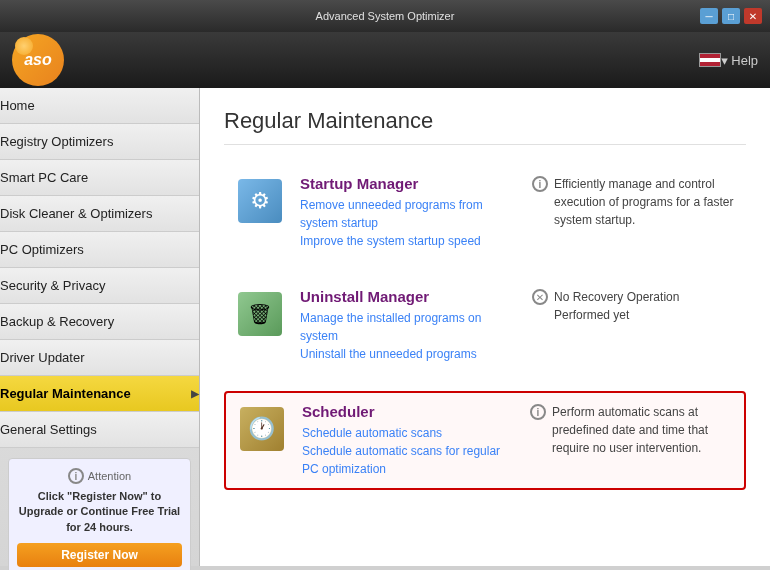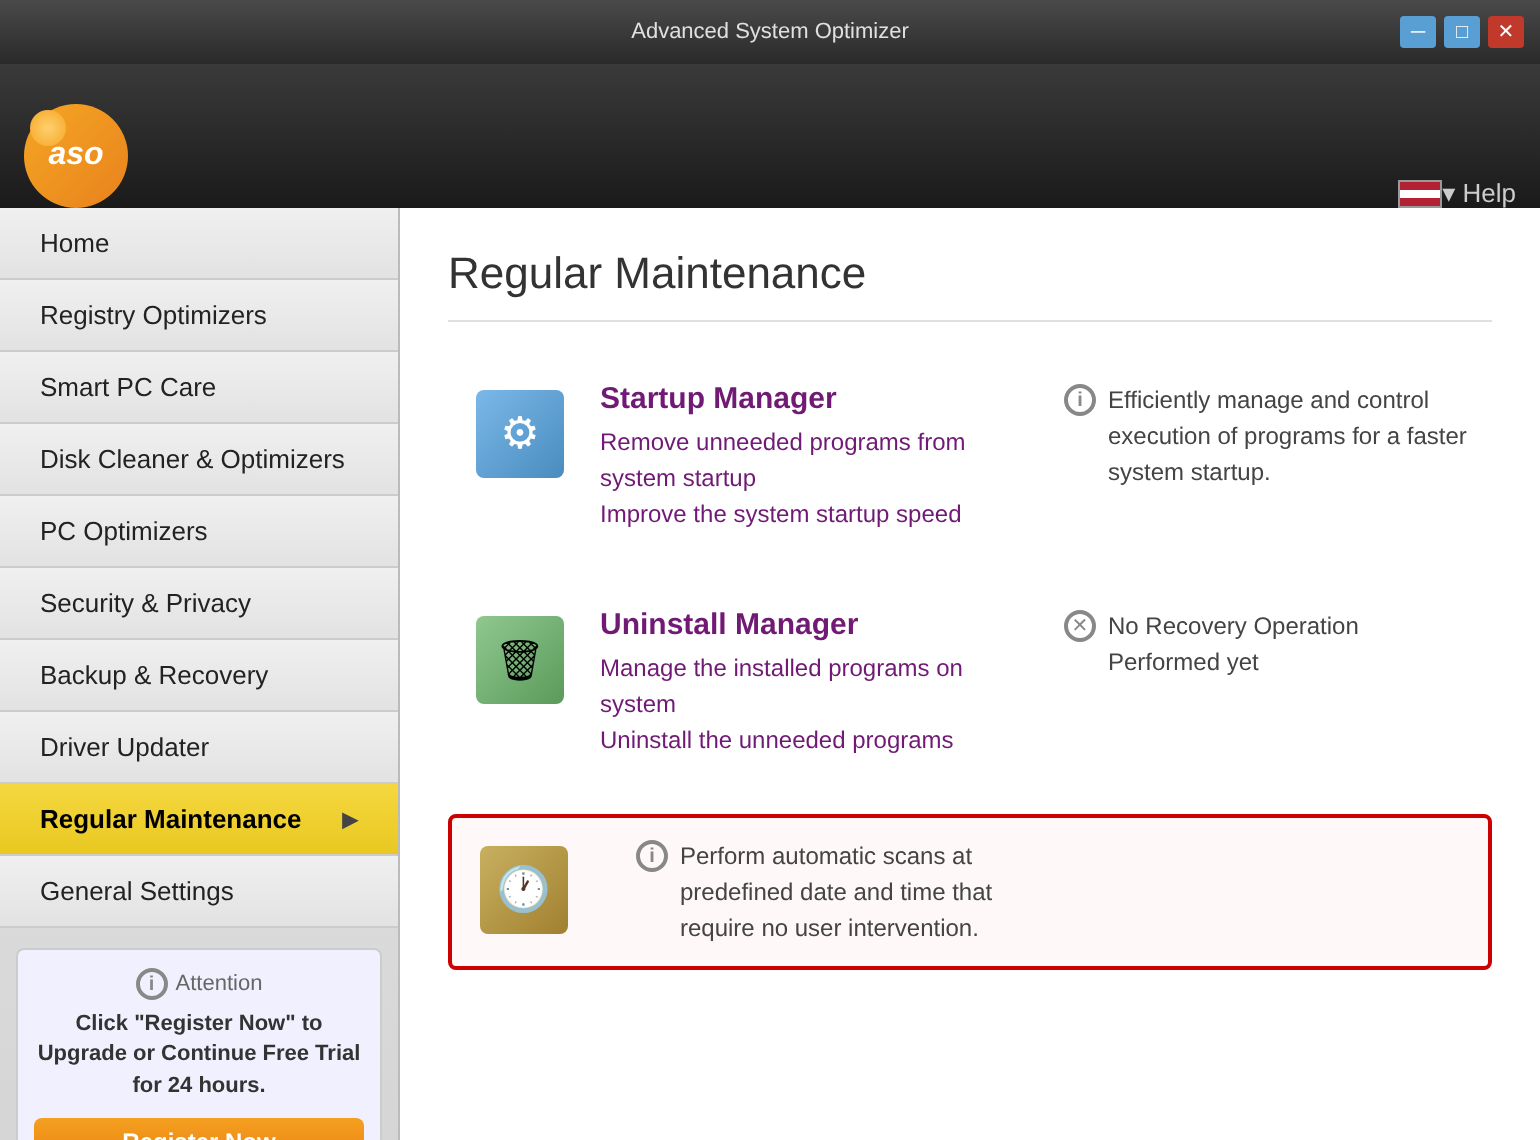--- a/index.html
+++ b/index.html
@@ -46,24 +46,24 @@
       justify-content: center;
       border-radius: 2px;
     }
     .title-btn-min { background: #5a9fd4; color: white; }
     .title-btn-max { background: #5a9fd4; color: white; }
     .title-btn-close { background: #c0392b; color: white; }
 
     
     .header {
       width: 100%;
-      height: 72px;
+      height: 56px;
       background: linear-gradient(to bottom, #3a3a3a, #1a1a1a);
       display: flex;
-      align-items: flex-end;
+      align-items: center;
       justify-content: space-between;
       padding: 0 12px;
     }
     .logo {
       width: 58px;
       height: 52px;
       position: relative;
     }
     .logo-circle {
       width: 52px;
@@ -124,21 +124,21 @@
     
     .sidebar {
       width: 200px;
       background: linear-gradient(to bottom, #e8e8e8, #d5d5d5);
       border-right: 1px solid #bbb;
       display: flex;
       flex-direction: column;
       padding-top: 0;
     }
     .sidebar-item {
-      padding: 10px 20px;
+      padding: 10px 0;
       font-size: 13px;
       color: #222;
       cursor: pointer;
       border-bottom: 1px solid #ccc;
       background: linear-gradient(to bottom, #f0f0f0, #e2e2e2);
       transition: background 0.1s;
       user-select: none;
     }
     .sidebar-item.active {
       background: linear-gradient(to bottom, #f5d840, #e8c820);
@@ -228,21 +228,21 @@
     .feature-info {
       flex: 1;
     }
     .feature-name {
       color: #701a75;
       font-size: 15px;
       font-weight: bold;
       margin-bottom: 4px;
     }
     .feature-desc {
-      color: #701a75;
+      color: #3b82f6;
       font-size: 12px;
       line-height: 1.5;
     }
     .feature-status {
       width: 220px;
       font-size: 12px;
       color: #444;
       padding-left: 16px;
       display: flex;
       align-items: flex-start;
@@ -404,20 +404,27 @@
       <div class="feature-status">
         <span class="cross-circle">✕</span>
         <span>No Recovery Operation Performed yet</span>
       </div>
     </div>
 
     <div class="feature-item highlighted">
       <div class="feature-icon">
         <div class="scheduler-icon"></div>
       </div>
+      <div class="feature-info">
+        <div class="feature-name">Scheduler</div>
+        <div class="feature-desc">
+          <span>Schedule automatic scans</span><br>
+          <span>Schedule automatic scans for regular PC optimization</span>
+        </div>
+      </div>
       <div class="feature-status">
         <span class="info-circle">i</span>
         <span>Perform automatic scans at predefined date and time that require no user intervention.</span>
       </div>
     </div>
 
   </div>
 </div>
 
 </body></html>

